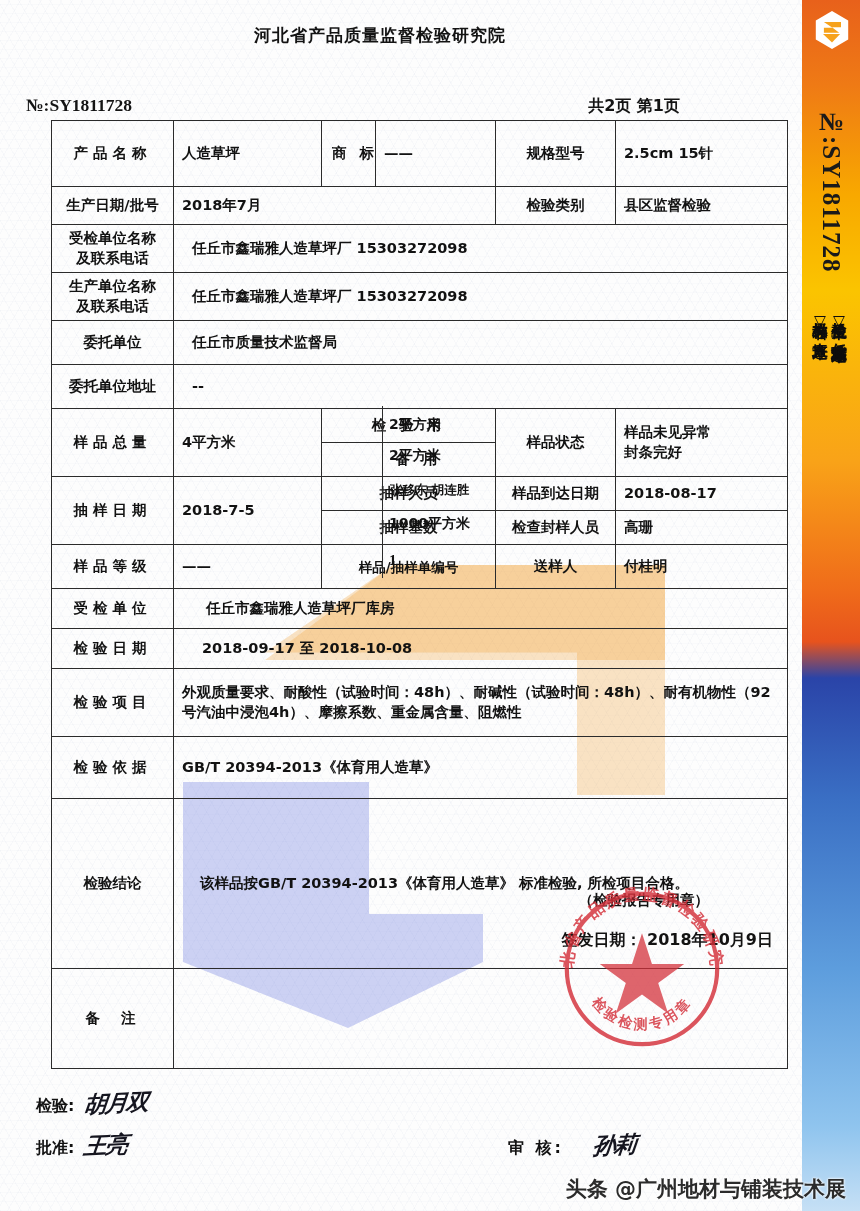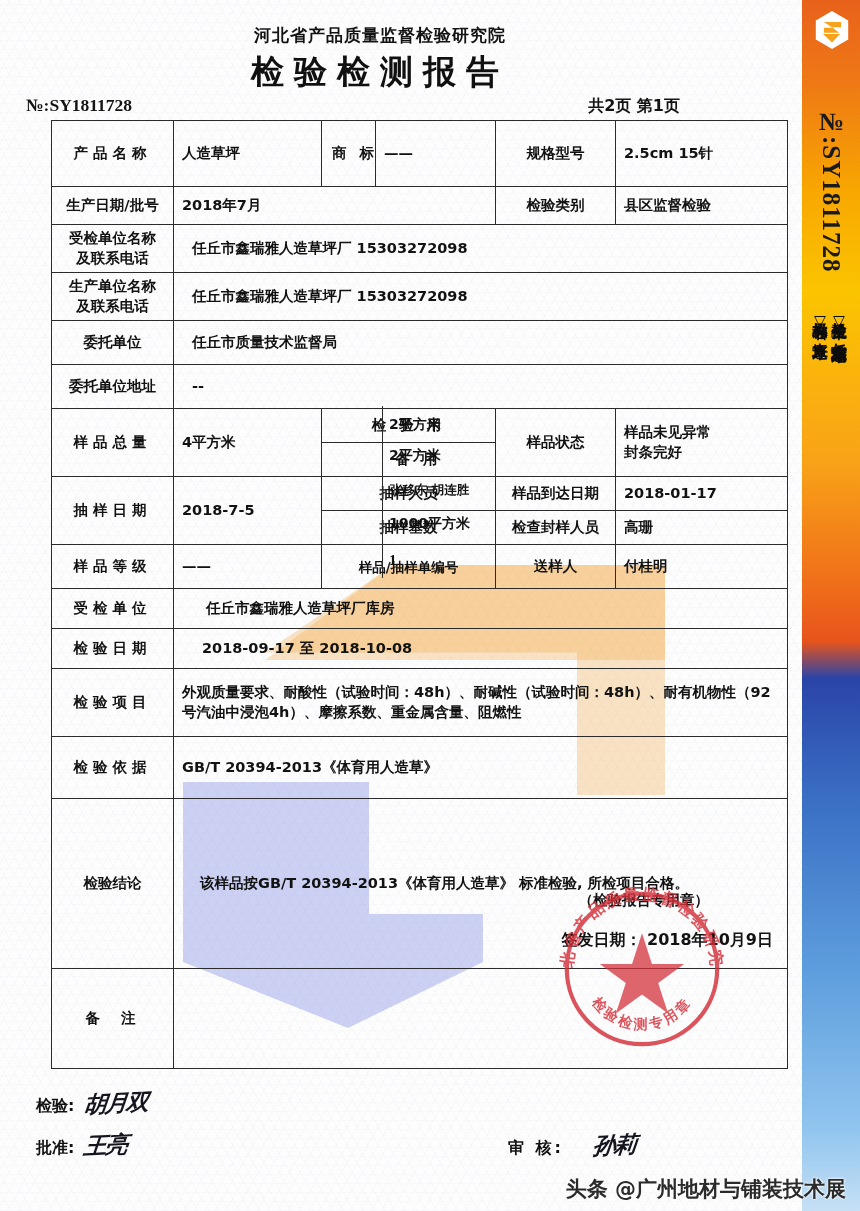--- a/index.html
+++ b/index.html
@@ -229,21 +229,20 @@
 
 <div id="paper"></div>
 
 <div class="poly" id="poly-orange2"></div>
 <div class="poly" id="poly-orange"></div>
 <div class="poly" id="poly-blue"></div>
 
 <div id="doc">
 
   <div id="org">河北省产品质量监督检验研究院</div>
-  <div id="doc-title">检验检测报告</div>
   <div id="report-no">№:SY1811728</div>
   <div id="page-of">共2页 第1页</div>
 
   <table id="main-table">
     <colgroup>
       <col style="width:122px">
         <col style="width:148px">
         <col style="width:54px">
       <col style="width:120px">
         <col style="width:120px">
@@ -305,21 +304,21 @@
       </tr>
       <tr>
         <td class="lbl" colspan="2" style="height:34px;letter-spacing:4px;padding-left:28px">备    用</td>
       </tr>
 
       <tr>
         <td class="lbl-sp" rowspan="2">抽样日期</td>
         <td class="val-ser" rowspan="2">2018-7-5</td>
         <td class="lbl" colspan="2" style="height:34px">抽样人员</td>
         <td class="lbl">样品到达日期</td>
-        <td class="val-ser">2018-01-17</td>
+        <td class="val-ser">2018-08-17</td>
       </tr>
       <tr>
         <td class="lbl" colspan="2" style="height:34px">抽样基数</td>
         <td class="lbl">检查封样人员</td>
         <td class="val">高珊</td>
       </tr>
 
       <tr>
         <td class="lbl-sp" style="height:44px">样品等级</td>
         <td class="val">——</td>

